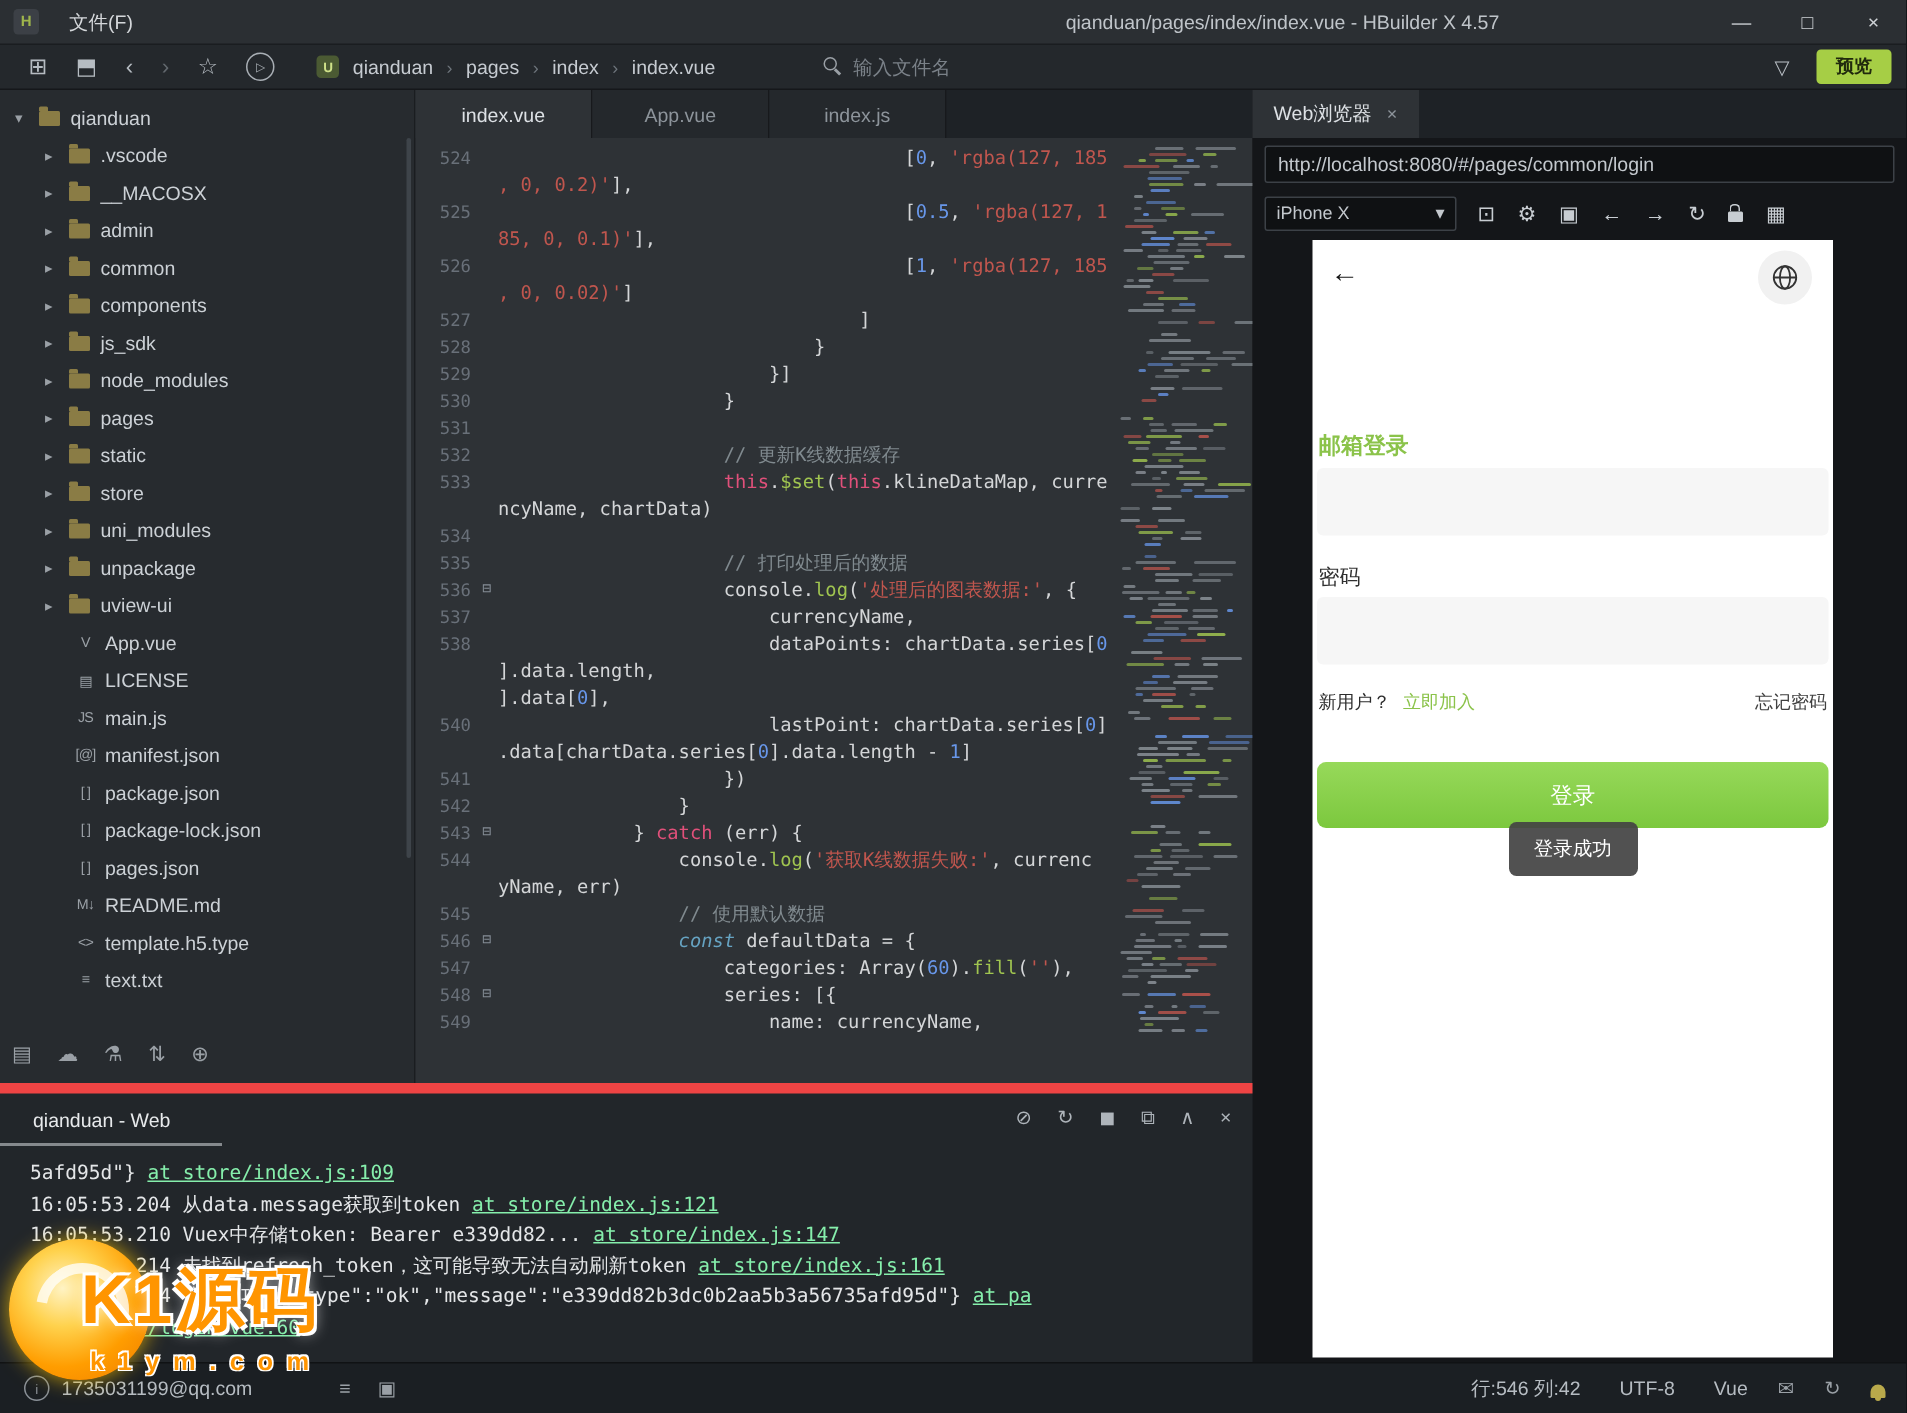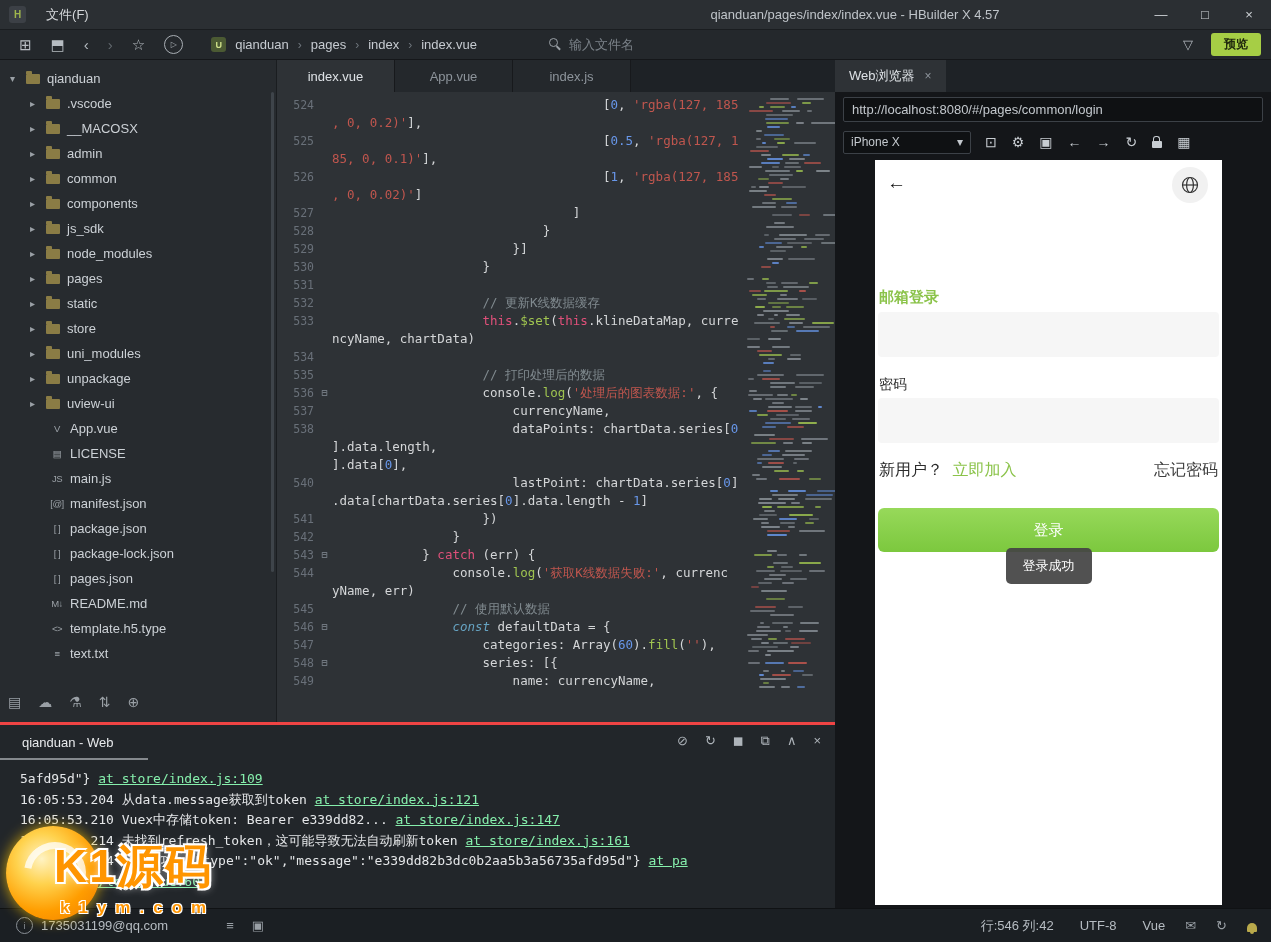--- a/index.html
+++ b/index.html
@@ -83,30 +83,30 @@
   
   #phone{position:absolute;left:40px;top:100px;width:347px;height:745px;background:#ffffff;}
   .ph-back{position:absolute;left:12px;top:12px;font-size:19px;font-weight:bold;color:#111;}
   .ph-globe{position:absolute;right:14px;top:7px;width:36px;height:36px;border-radius:50%;background:#f1f1f1;
             display:flex;align-items:center;justify-content:center;}
   .ph-label-email{position:absolute;left:4px;top:128px;color:#8bc34a;font-size:15px;font-weight:bold;}
   .ph-input{position:absolute;left:3px;right:3px;height:45px;background:#f6f6f6;border-radius:4px;}
   .ph-input.one{top:152px;}
   .ph-label-pwd{position:absolute;left:4px;top:216px;color:#303030;font-size:14px;}
   .ph-input.two{top:238px;}
-  .ph-links{position:absolute;left:4px;right:4px;top:300px;font-size:16px;}
+  .ph-links{position:absolute;left:4px;right:4px;top:300px;font-size:12px;}
   .ph-links .dark{color:#2c2c2c;}
   .ph-links .green{color:#8bc34a;margin-left:5px;}
   .ph-links .forgot{position:absolute;right:0;color:#404040;}
   .ph-btn{position:absolute;left:3px;right:3px;top:348px;height:44px;border-radius:6px;color:#fff;font-size:15px;
           background:linear-gradient(180deg,#97d95a,#7cc83e);display:flex;align-items:center;justify-content:center;}
   .ph-toast{position:absolute;left:50%;transform:translateX(-50%);top:388px;background:rgba(68,68,68,0.93);
             color:#fff;font-size:13px;padding:9px 17px;border-radius:5px;white-space:nowrap;}
   
-  #console{position:absolute;left:0;top:722px;width:835px;height:186px;background:#22262a;border-top:3px solid #ef4444;box-sizing:border-box;}
+  #console{position:absolute;left:0;top:722px;width:835px;height:186px;background:#22262a;border-top:7px solid #ef4444;box-sizing:border-box;}
   #con-head{position:relative;height:36px;}
   #con-tab{position:absolute;left:22px;top:10px;font-size:13px;color:#e8eaec;}
   #con-underline{position:absolute;left:0;top:33px;width:148px;height:2px;background:#85898d;}
   #con-icons{position:absolute;right:14px;top:8px;display:flex;}
   #con-icons span{color:#aeb4ba;font-size:13px;margin-left:17px;}
   #logs{padding:8px 0 0 20px;}
   .logline{font-family:"DejaVu Sans Mono",monospace;font-size:13px;line-height:20.5px;color:#e4e6e8;white-space:pre;}
   .loglink{color:#86efac;text-decoration:underline;}
   
   #statusbar{position:absolute;left:0;top:908px;width:1271px;height:34px;background:#1b1f23;border-top:1px solid #101214;

